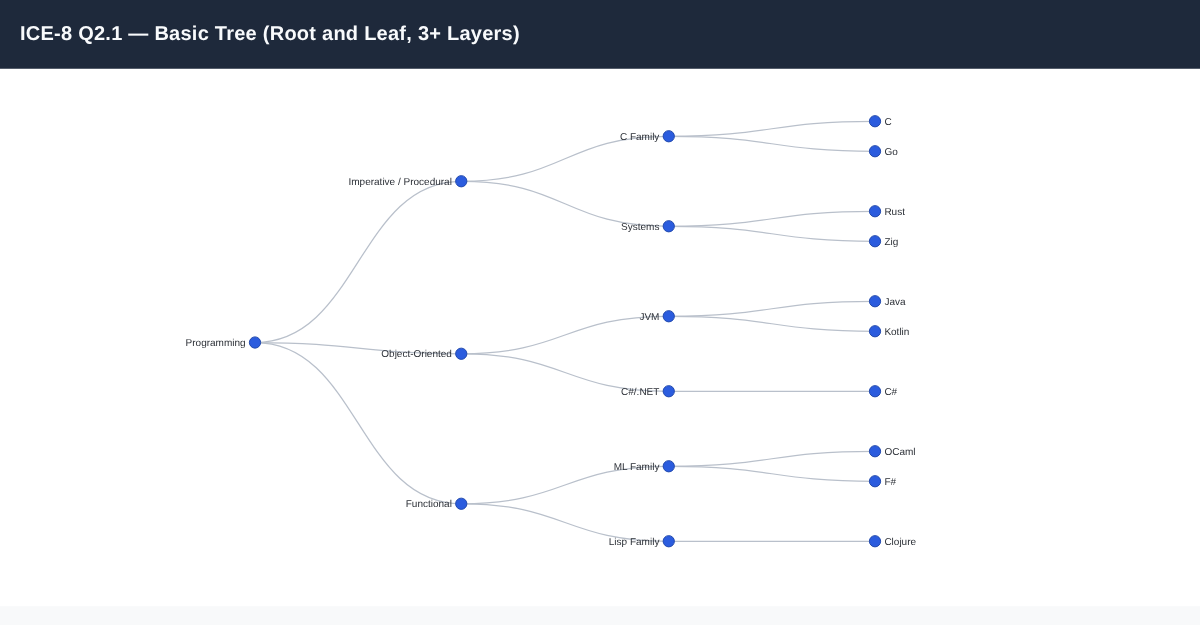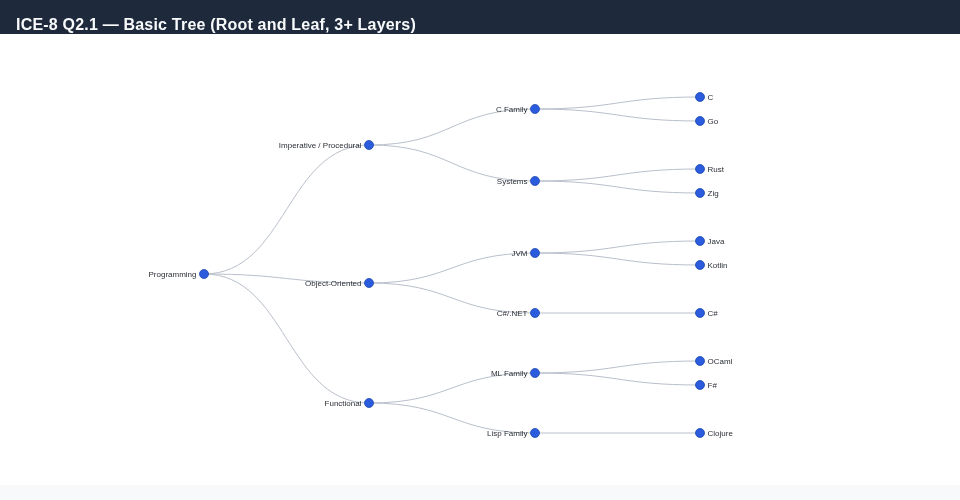--- a/index.html
+++ b/index.html
@@ -12,23 +12,24 @@
     position: relative;
     width: 960px;
     height: 500px;
     overflow: hidden;
     background: #ffffff;
   }
   .app-header {
     position: absolute;
     top: 0; left: 0;
     width: 100%;
-    height: 34px;
+    height: 55px;
     background: #1e293b;
     display: flex;
+    align-items: center;
     box-sizing: border-box;
     padding: 16px 16px;
     z-index: 2;
   }
   .app-header h1 {
     margin: 0;
     color: #f8fafc;
     font-size: 16px;
     font-weight: 700;
     letter-spacing: 0.2px;

